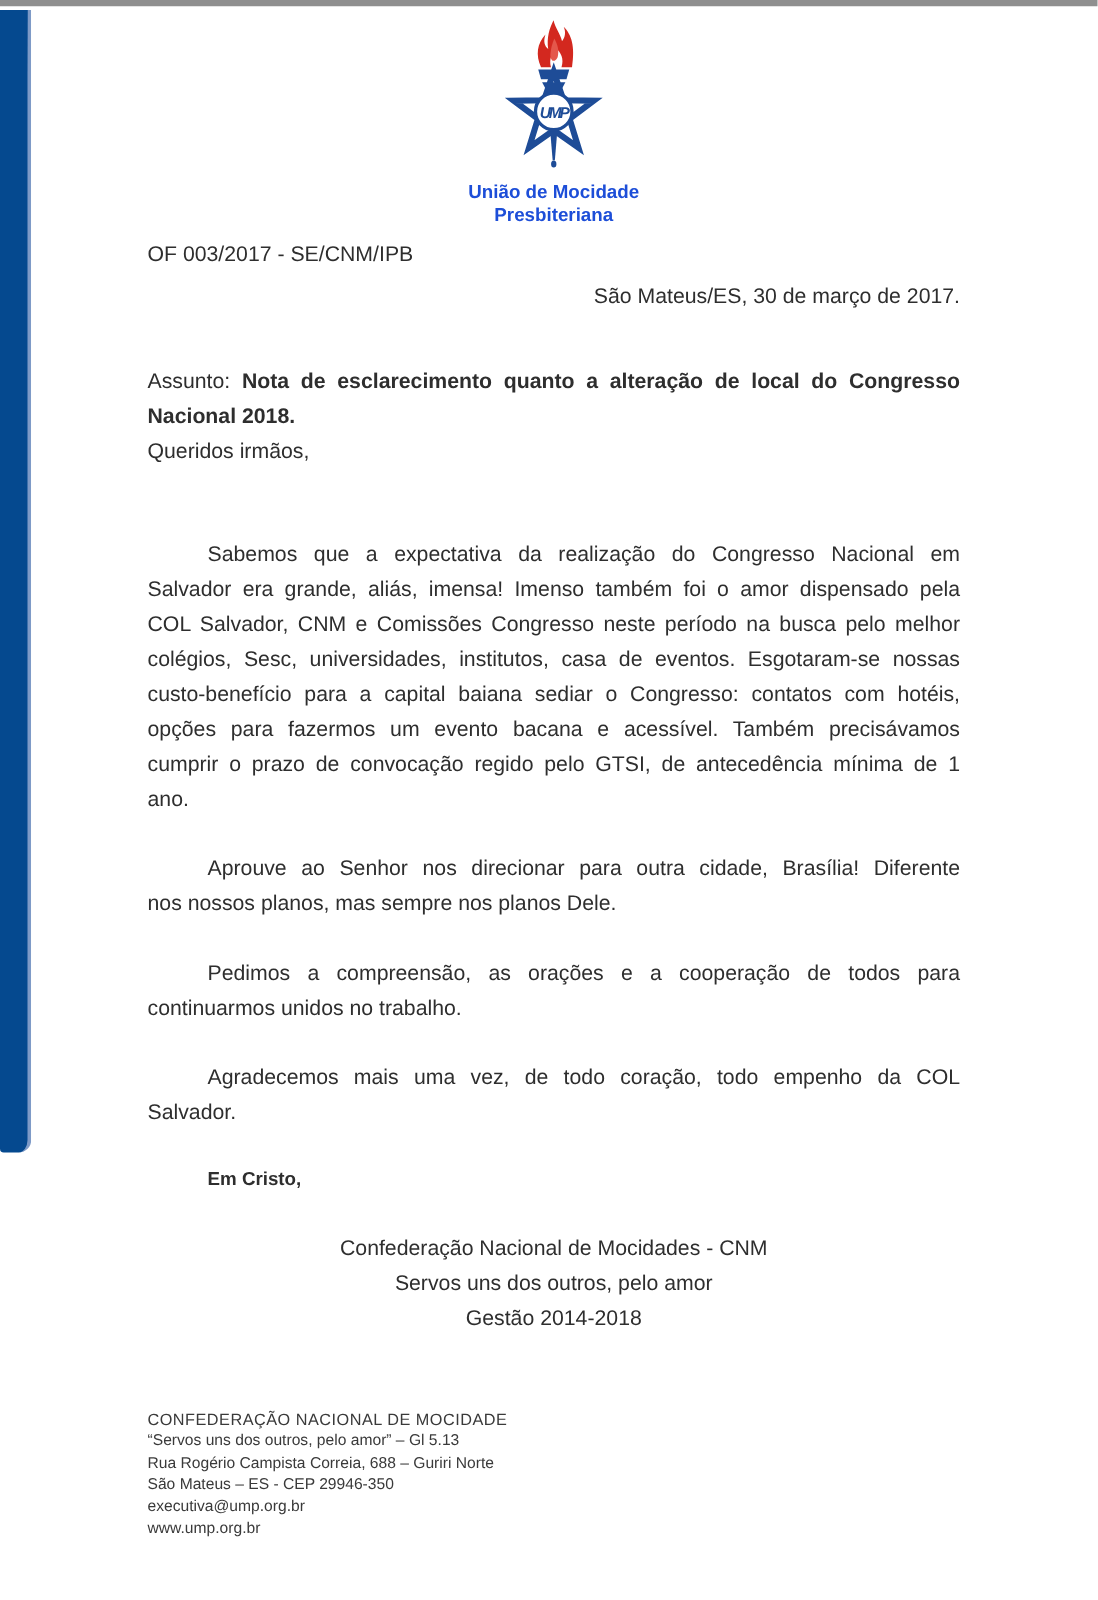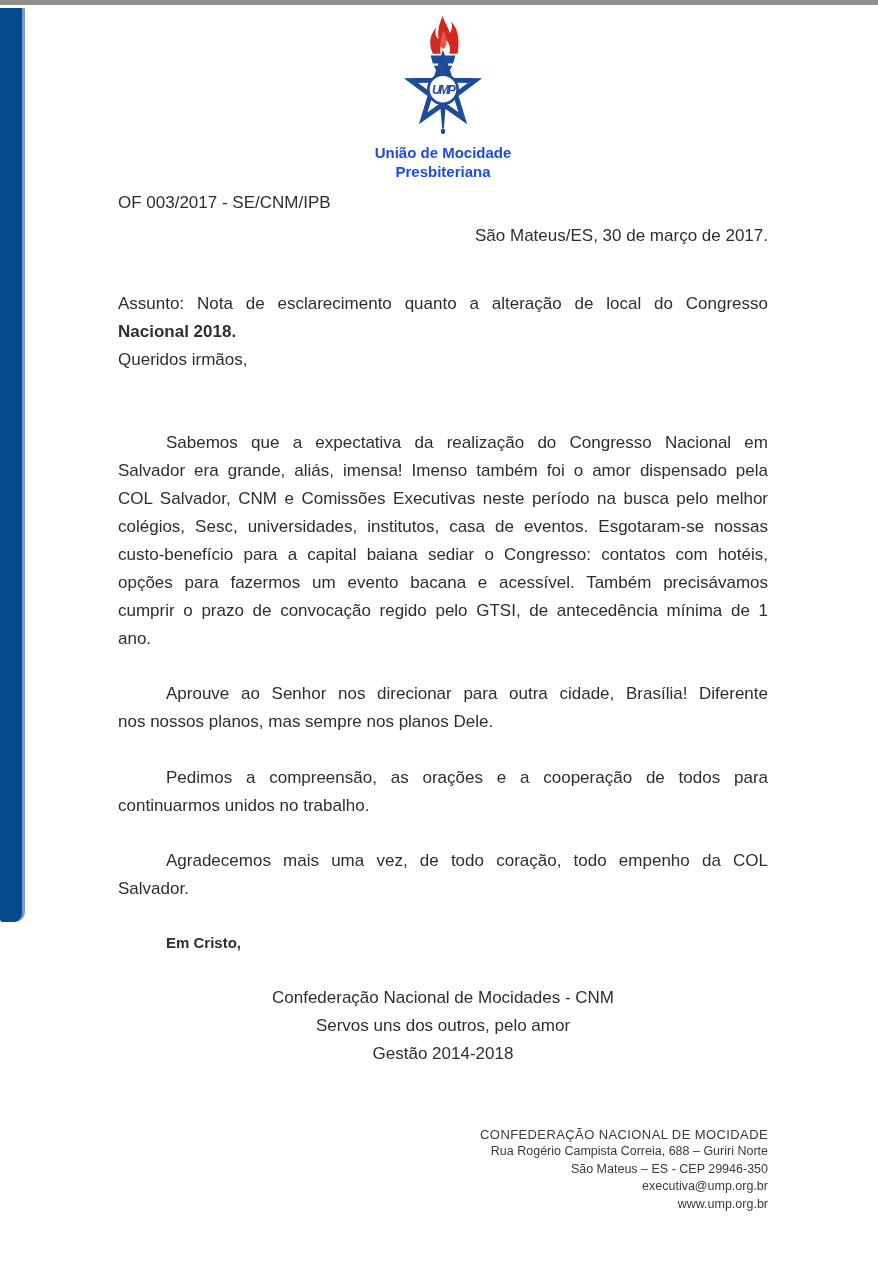--- a/index.html
+++ b/index.html
@@ -38,21 +38,21 @@
     margin-top: 8px;
     font-size: 17px; line-height: 28px;
     text-align: left;
   }
   .dateline {
     margin-top: 5px;
     font-size: 17px; line-height: 28px;
     text-align: right;
   }
   .subject { margin-top: 40px; }
-  .subject .jline b { font-weight: normal; }
+  .subject .jline b { font-weight: bold; }
   .line {
     font-size: 17px; line-height: 28px;
     white-space: normal;
   }
   .jline {
     font-size: 17px; line-height: 28px;
     text-align: justify;
     text-align-last: justify;
   }
   .indent { text-indent: 48px; }
@@ -62,21 +62,21 @@
   .para3 { margin-top: 28px; }
   .para4 { margin-top: 27px; }
   .closing { margin-top: 26px; font-size: 15px; line-height: 28px; text-indent: 48px; font-weight: bold; }
   .signature {
     margin-top: 27px;
     text-align: center;
     font-size: 17px; line-height: 28px;
   }
   .footer {
     margin-top: 58px;
-    text-align: right;
+    text-align: left;
     color: #3a3a3a;
   }
   .footer-heading {
     font-size: 13px; line-height: 17px; letter-spacing: 0.4px;
   }
   .footer-line {
     font-size: 12.5px; line-height: 17.5px;
   }
 </style>
 </head>
@@ -115,21 +115,21 @@
   <div class="subject">
     <div class="jline"><span>Assunto:</span> <b>Nota de esclarecimento quanto a alteração de local do Congresso</b></div>
     <div class="line"><b>Nacional 2018.</b></div>
   </div>
 
   <div class="salutation">Queridos irmãos,</div>
 
   <div class="para1">
     <div class="jline indent">Sabemos que a expectativa da realização do Congresso Nacional em</div>
     <div class="jline">Salvador era grande, aliás, imensa! Imenso também foi o amor dispensado pela</div>
-    <div class="jline">COL Salvador, CNM e Comissões Executivas neste período na busca pelo melhor</div>
+    <div class="jline">COL Salvador, CNM e Comissões Congresso neste período na busca pelo melhor</div>
     <div class="jline">colégios, Sesc, universidades, institutos, casa de eventos. Esgotaram-se nossas</div>
     <div class="jline">custo-benefício para a capital baiana sediar o Congresso: contatos com hotéis,</div>
     <div class="jline">opções para fazermos um evento bacana e acessível. Também precisávamos</div>
     <div class="jline">cumprir o prazo de convocação regido pelo GTSI, de antecedência mínima de 1</div>
     <div class="line">ano.</div>
   </div>
 
   <div class="para2">
     <div class="jline indent">Aprouve ao Senhor nos direcionar para outra cidade, Brasília! Diferente</div>
     <div class="line">nos nossos planos, mas sempre nos planos Dele.</div>
@@ -148,19 +148,20 @@
   <div class="closing">Em Cristo,</div>
 
   <div class="signature">
     <div>Confederação Nacional de Mocidades - CNM</div>
     <div>Servos uns dos outros, pelo amor</div>
     <div>Gestão 2014-2018</div>
   </div>
 
   <div class="footer">
     <div class="footer-heading">CONFEDERAÇÃO NACIONAL DE MOCIDADE</div>
+    <div class="footer-line">“Servos uns dos outros, pelo amor” – Gl 5.13</div>
     <div class="footer-line">Rua Rogério Campista Correia, 688 – Guriri Norte</div>
     <div class="footer-line">São Mateus – ES - CEP 29946-350</div>
     <div class="footer-line">executiva@ump.org.br</div>
     <div class="footer-line">www.ump.org.br</div>
   </div>
 
 </div>
 
 </body></html>

